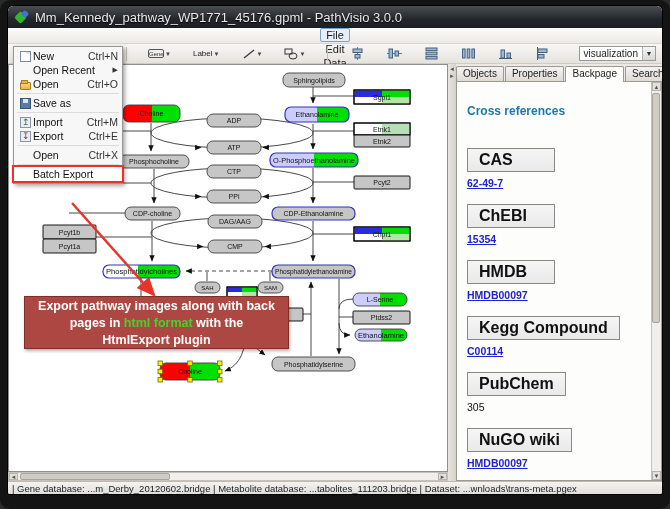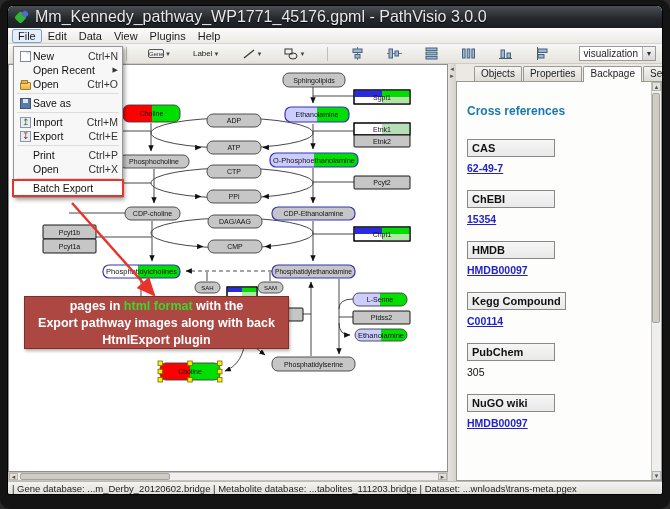--- a/index.html
+++ b/index.html
@@ -9,25 +9,25 @@
   .window { position:relative; width:654px; height:488px; background:#ece9e4; border-radius:5px 5px 2px 2px;
             overflow:hidden; box-shadow:0 0 0 1px #000; }
 
   
   .titlebar { height:22px; background:linear-gradient(#4a4d52,#23262a 60%,#1b1e22); display:flex;
               align-items:center; padding:0 8px; gap:6px; border-radius:5px 5px 0 0; }
   .appicon { width:13px; height:13px; position:relative; flex:0 0 auto; }
   .appicon span { position:absolute; border-radius:2px; }
   .ai1 { left:0; top:2px; width:9px; height:9px; background:#2fb52f; transform:rotate(45deg); }
   .ai2 { left:6px; top:0; width:6px; height:6px; background:#4a6fd0; transform:rotate(45deg); }
-  .title-text { color:#e9e9ea; font-size:16px; white-space:nowrap; text-shadow:0 1px 1px #000; }
+  .title-text { color:#e9e9ea; font-size:13px; white-space:nowrap; text-shadow:0 1px 1px #000; }
 
   
   .menubar { height:16px; background:linear-gradient(#fbfbfb,#eceae6); display:flex; align-items:center;
-             padding:0 4px; font-size:11px; color:#1a1a1a; border-bottom:1px solid #d8d5cf; }
+             padding:0 4px; font-size:11px; color:#1a1a1a; border-bottom:1px solid #d8d5cf;flex-direction:column; }
   .menubar .mitem { padding:1px 6px; }
   .menubar .mitem.focused { background:#e6eefa; border:1px solid #7da2ce; border-radius:2px; padding:0 5px; }
 
   
   .toolbar { height:20px; background:linear-gradient(#f8f7f5,#e6e3de); display:flex; align-items:center;
              padding:0 6px; gap:16px; font-size:10px; color:#222; border-bottom:1px solid #cfccc5; }
   .tb-label { font-size:10px; }
   .combo { background:#fff; border:1px solid #9a9a9a; height:15px; display:flex; align-items:center;
            font-size:10px; padding-left:4px; justify-content:flex-end; }
   .combo .caret { width:13px; height:13px; background:linear-gradient(#f4f4f4,#d8d8d8); border-left:1px solid #b0b0b0;
@@ -50,30 +50,30 @@
               background:#e3e1dd; border:1px solid #b5b2ab; }
   .hs-track { flex:1; height:7px; position:relative; }
   .hs-thumb { position:absolute; left:2px; top:0; width:150px; height:7px; background:#cfccc6; border:1px solid #a8a49d; border-radius:2px;}
 
   .splitter { width:8px; background:linear-gradient(90deg,#e8e5e0,#d5d2cc); display:flex; flex-direction:column;
               align-items:center; padding-top:2px; gap:1px; }
   .splitter .sbtn { font-size:6px; color:#555; line-height:6px; }
 
   
   .sidepanel { width:206px; display:flex; flex-direction:column; background:#ece9e4; }
-  .tabs { display:flex; align-items:flex-end; height:17px; padding:2px 2px 0 18px; gap:1px; }
+  .tabs { display:flex; align-items:flex-end; height:17px; padding:2px 2px 0 0; gap:1px; }
   .tab { font-size:10px; color:#222; background:linear-gradient(#f4f3f1,#dedbd5); border:1px solid #9c9892;
          border-bottom:none; border-radius:2px 2px 0 0; padding:1px 6px 2px 6px; }
   .tab.active { background:#fdfdfc; position:relative; top:1px; padding-bottom:3px; font-weight:normal; }
   .panel-body { flex:1; background:#fdfdfc; border:1px solid #9c9892; display:flex; overflow:hidden; }
   .bp-content { flex:1; padding:6px 4px 0 10px; overflow:hidden; }
-  .bp-heading { color:#1878b0; font-weight:bold; font-size:12px; margin:16px 0 20px 0; }
+  .bp-heading { color:#1878b0; font-weight:bold; font-size:12px; margin:16px 0 30px 0; }
   .bp-section { margin-bottom:13px; }
   .bp-box { display:inline-block; min-width:88px; background:linear-gradient(#f6f6f6,#e9e9e9);
-            border:1px solid #888; padding:2px 4px; font-weight:bold; font-size:11px; color:#111; }
+            border:1px solid #888; padding:2px 11px; font-weight:bold; font-size:16px; color:#111; }
   .bp-link { display:inline-block; margin-top:5px; color:#2222cc; font-weight:bold; font-size:10.5px;
              text-decoration:underline; cursor:pointer; }
   .bp-val { display:inline-block; margin-top:5px; color:#111; font-size:10.5px; }
   .vscroll { width:10px; background:#f0efed; border-left:1px solid #c5c2bc; display:flex; flex-direction:column; }
   .vs-arrow { height:9px; font-size:6px; text-align:center; color:#555; background:#e3e1dd; border:1px solid #b5b2ab; line-height:8px;}
   .vs-track { flex:1; position:relative; }
   .vs-thumb { position:absolute; top:2px; left:0; width:8px; height:230px; background:#cfccc6; border:1px solid #a8a49d; border-radius:2px;}
 
   
   .statusbar { height:13px; background:linear-gradient(#f4f3f1,#e2dfda); border-top:1px solid #bdbab4;
@@ -542,38 +542,33 @@
       <div class="fm-item">
         <span class="gut">
             <span class="ic ic-exp"></span>
           </span>
         <span class="lbl">Export</span>
           <span class="sc">Ctrl+E</span>
       </div>
       <div class="fm-sep"></div>
       <div class="fm-item">
         <span class="gut"></span>
-        <span class="lbl">Print</span>
-          <span class="sc">Ctrl+P</span>
-      </div>
-      <div class="fm-item">
-        <span class="gut"></span>
         <span class="lbl">Open</span>
           <span class="sc">Ctrl+X</span>
       </div>
       <div class="fm-sep"></div>
       <div class="fm-item hl">
         <span class="gut"></span>
         <span class="lbl">Batch Export</span>
       </div>
     </div>
 
     <div class="annotation">
+      <div><span>Export pathway images along with back</span></div>
       <div><span>pages in </span><span class="hl-green">html format</span><span> with the</span></div>
-      <div><span>Export pathway images along with back</span></div>
       <div><span>HtmlExport plugin</span></div>
     </div>
 
     <svg class="arrow-overlay" width="654" height="488">
       <defs>
         <marker id="redarr" markerWidth="9" markerHeight="9" refX="7" refY="3.5" orient="auto">
           <path d="M0,0 L8,3.5 L0,7 z" fill="#e8322a"></path>
         </marker>
       </defs>
       <line x1="64" y1="197" x2="146" y2="289" stroke="#e8322a" stroke-width="2.4" marker-end="url(#redarr)"></line>

